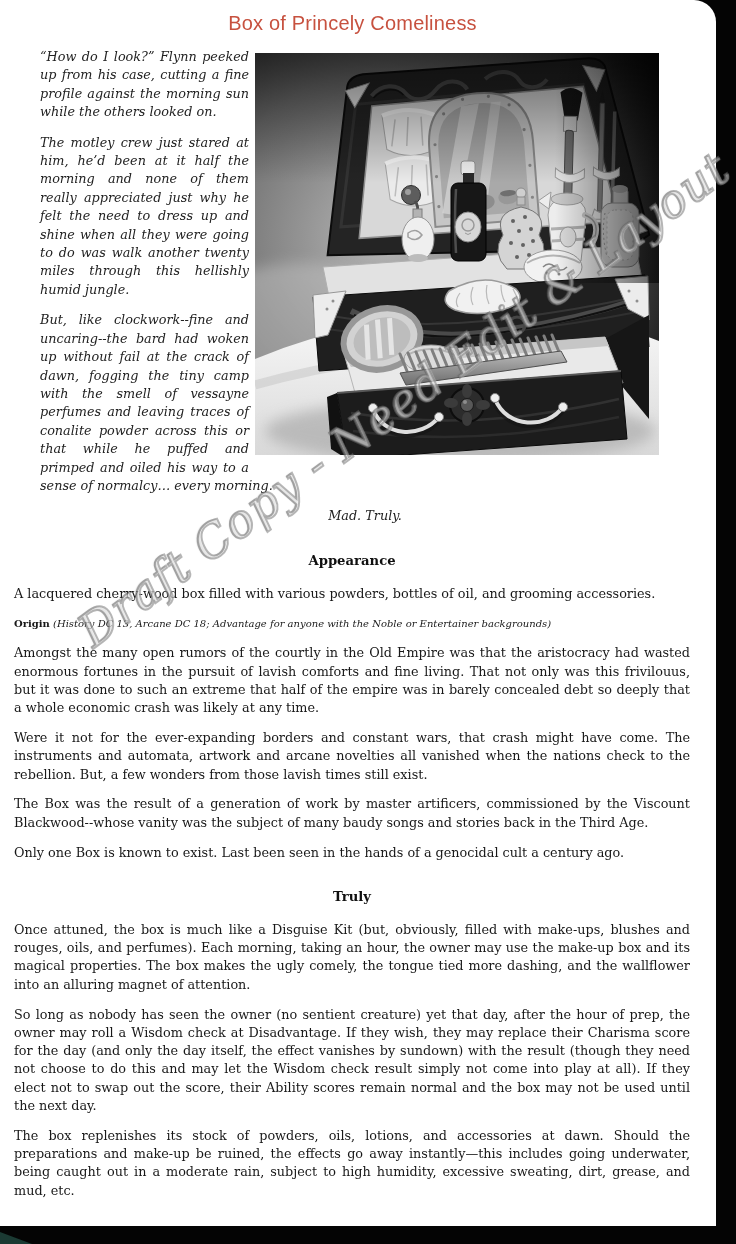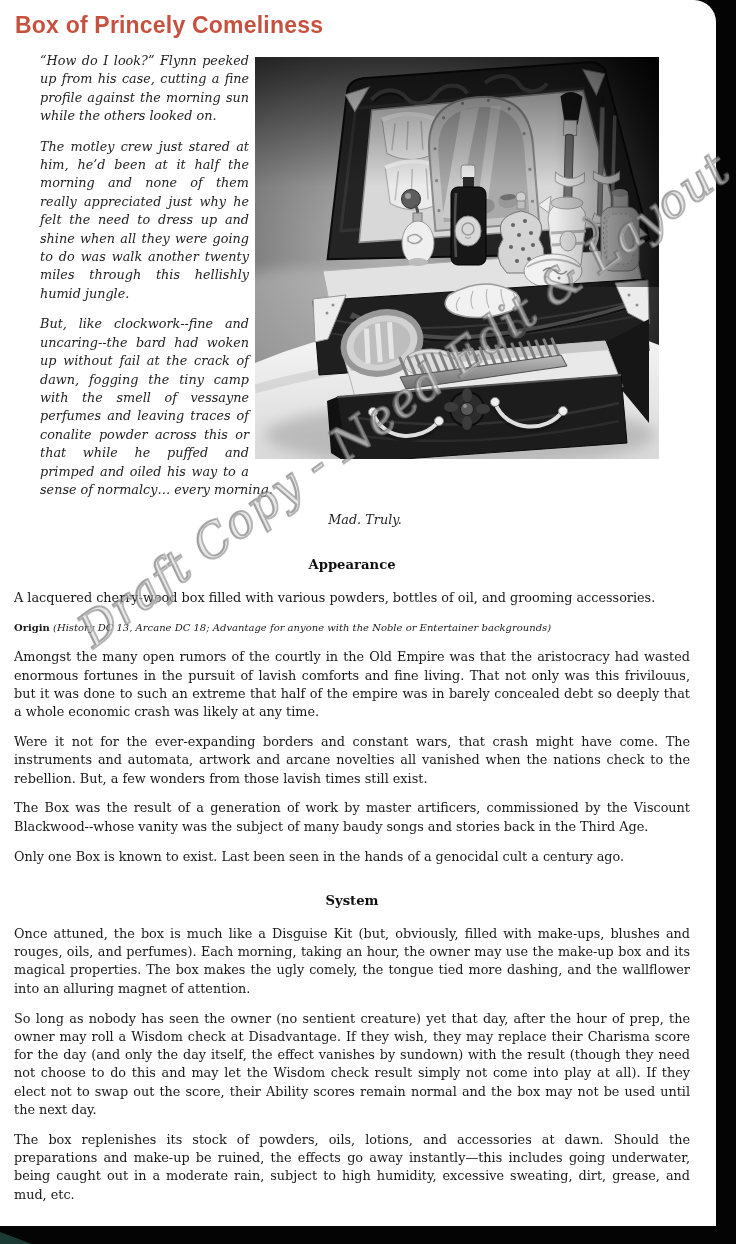--- a/index.html
+++ b/index.html
@@ -7,22 +7,22 @@
     width:736px; height:1244px; position:relative; overflow:hidden;
     background:#040404; font-family:"DejaVu Serif", serif;
   }
   .stage { position:absolute; inset:0; background:#040404; }
   .page {
     position:absolute; left:0; top:0; width:716px; height:1226px;
     background:#ffffff; border-top-right-radius:22px; overflow:hidden; z-index:1;
   }
   .content { position:relative; padding:10px 26px 0 14px; }
   .title {
-    font-family:"Liberation Sans", sans-serif; font-weight:700; font-size:23px;
-    color:#c7513f; margin:2px 0 13px 1px; letter-spacing:0.2px;
+    font-family:"Liberation Sans", sans-serif; font-weight:400; font-size:20px;
+    color:#c7513f; margin:2px 0 13px 1px; letter-spacing:0.2px;text-align:center;
   }
   .illustration {
     float:right; width:404px; height:402px; margin:5px 31px 8px 6px;
   }
   .illustration svg { display:block; width:404px; height:402px; }
   p.flavor {
     font-style:italic; font-size:12.8px; line-height:18.4px; color:#222;
     text-align:justify; margin:0 0 12px 26px;
   }
   p.flavor.short { text-align:center; }
@@ -299,21 +299,21 @@
       <h3 class="sec">Appearance</h3>
       <p class="body">A lacquered cherry-wood box filled with various powders, bottles of oil, and grooming accessories.</p>
 
       <p class="origin-line"><b>Origin</b> <i>(History DC 13, Arcane DC 18; Advantage for anyone with the Noble or Entertainer backgrounds)</i></p>
 
       <p class="body">Amongst the many open rumors of the courtly in the Old Empire was that the aristocracy had wasted enormous fortunes in the pursuit of lavish comforts and fine living. That not only was this frivilouus, but it was done to such an extreme that half of the empire was in barely concealed debt so deeply that a whole economic crash was likely at any time.</p>
       <p class="body">Were it not for the ever-expanding borders and constant wars, that crash might have come. The instruments and automata, artwork and arcane novelties all vanished when the nations check to the rebellion. But, a few wonders from those lavish times still exist.</p>
       <p class="body">The Box was the result of a generation of work by master artificers, commissioned by the Viscount Blackwood--whose vanity was the subject of many baudy songs and stories back in the Third Age.</p>
       <p class="body">Only one Box is known to exist. Last been seen in the hands of a genocidal cult a century ago.</p>
 
-      <h3 class="sec">System</h3>
+      <h3 class="sec">Truly</h3>
       <p class="body">Once attuned, the box is much like a Disguise Kit (but, obviously, filled with make-ups, blushes and rouges, oils, and perfumes). Each morning, taking an hour, the owner may use the make-up box and its magical properties. The box makes the ugly comely, the tongue tied more dashing, and the wallflower into an alluring magnet of attention.</p>
       <p class="body">So long as nobody has seen the owner (no sentient creature) yet that day, after the hour of prep, the owner may roll a Wisdom check at Disadvantage. If they wish, they may replace their Charisma score for the day (and only the day itself, the effect vanishes by sundown) with the result (though they need not choose to do this and may let the Wisdom check result simply not come into play at all). If they elect not to swap out the score, their Ability scores remain normal and the box may not be used until the next day.</p>
       <p class="body">The box replenishes its stock of powders, oils, lotions, and accessories at dawn. Should the preparations and make-up be ruined, the effects go away instantly—this includes going underwater, being caught out in a moderate rain, subject to high humidity, excessive sweating, dirt, grease, and mud, etc.</p>
 
     </div>
   </div>
 
   <div class="watermark">Draft Copy - Need Edit &amp; Layout</div>
   <div class="corner-teal"></div>
 </div>

